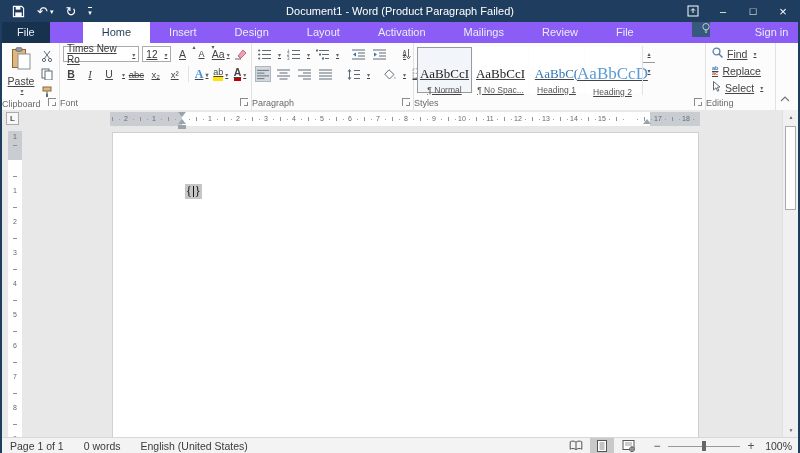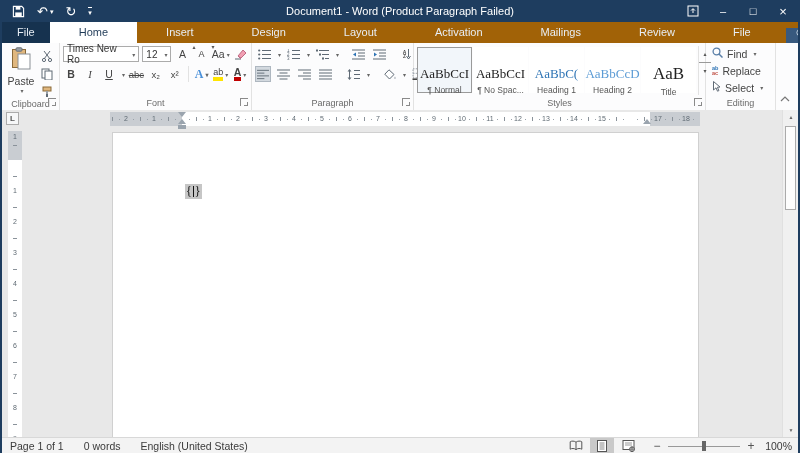--- a/index.html
+++ b/index.html
@@ -8,35 +8,35 @@
   
   .titlebar{position:absolute;left:0;top:0;right:0;height:22px;background:#1e3d5f;color:#fff;
             display:flex;align-items:center;font-size:11px;}
   .qat{display:flex;align-items:center;gap:12px;padding-left:10px;}
   .qat .qbtn{display:flex;align-items:center;color:#fff;font-size:13px;line-height:1;cursor:default;}
   .qat .mini-caret{font-size:7px;margin-left:2px;}
   .title-text{position:absolute;left:0;right:0;text-align:center;font-size:11px;color:#fff;pointer-events:none;}
   .winbtns{position:absolute;right:0;top:0;height:22px;display:flex;}
   .winbtn{width:30px;height:22px;display:flex;align-items:center;justify-content:center;font-size:11px;color:#fff;}
   
-  .tabrow{position:absolute;left:0;top:22px;right:0;height:21px;background:#a16207;display:flex;
-          align-items:flex-end;color:#e8eef5;font-size:11px;}
-  .tab{padding:0 29px;line-height:21px;white-space:nowrap;}
+  .tabrow{position:absolute;left:0;top:22px;right:0;height:21px;background:#8b5cf6;display:flex;
+          align-items:flex-start;color:#e8eef5;font-size:11px;gap:33px;}
+  .tab{padding:0 19px;line-height:21px;white-space:nowrap;}
   .tab.file{padding:0 15px;background:#16324f;}
   .tab.active{background:#fff;color:#1f3a57;}
   .tellme{flex:1;margin-left:6px;background:#38597e;color:#c3d0de;display:flex;align-items:center;
           gap:6px;padding:0 9px;white-space:nowrap;overflow:hidden;}
   .signin{padding:0 12px;line-height:21px;white-space:nowrap;}
   .share{background:#2c4d72;display:flex;align-items:center;gap:5px;padding:0 12px;white-space:nowrap;}
   
   .ribbon{position:absolute;left:0;top:43px;right:0;height:67px;background:#fcfcfd;border-bottom:1px solid #d4d4d4;
           display:flex;font-size:11px;color:#444;}
   .rgroup{position:relative;border-right:1px solid #e2e2e2;display:flex;flex-direction:column;box-sizing:border-box;}
-  .rg-content{flex:1;display:flex;padding:3px 3px 0 3px;}
-  .rg-label{height:15px;display:flex;align-items:center;justify-content:center;font-size:9px;color:#6a6a6a;position:relative;}
+  .rg-content{flex:1;display:flex;padding:3px 3px 0 3px;text-decoration:underline;}
+  .rg-label{height:15px;display:flex;align-items:center;font-size:9px;color:#6a6a6a;position:relative;}
   .dlauncher{position:absolute;right:3px;bottom:4px;width:7px;height:7px;border-left:1px solid #8a8a8a;border-top:1px solid #8a8a8a;}
   .dlauncher::after{content:"";position:absolute;right:0;bottom:0;width:3px;height:3px;
                     border-right:1px solid #8a8a8a;border-bottom:1px solid #8a8a8a;}
   .caret{font-size:6px;color:#666;margin-left:2px;}
   
   .g-clipboard{width:58px;}
   .paste-btn{display:flex;flex-direction:column;align-items:center;width:32px;padding-top:1px;}
   .paste-btn .plabel{font-size:10.5px;margin-top:2px;color:#444;}
   .clip-col{display:flex;flex-direction:column;justify-content:flex-start;gap:5px;padding-top:3px;margin-left:2px;}
   .mini-btn{width:15px;height:13px;display:flex;align-items:center;justify-content:center;}
@@ -473,24 +473,20 @@
               <span class="sprev" style="color: rgb(34, 34, 34);">AaBbCcI</span>
               <span class="sname">¶ No Spac...</span>
             </div>
             <div class="style-item">
               <span class="sprev" style="color: rgb(46, 116, 181);">AaBbC(</span>
               <span class="sname">Heading 1</span>
             </div>
             <div class="style-item">
               <span class="sprev" style="color: rgb(91, 155, 213);">AaBbCcD</span>
               <span class="sname">Heading 2</span>
-            </div>
-            <div class="style-item">
-              <span class="sprev" style="color: rgb(34, 34, 34);">AaB</span>
-              <span class="sname">Title</span>
             </div>
           </div>
         <div class="gal-scroll">
           <span class="gal-btn">▴</span>
           <span class="gal-btn more">▾</span>
         </div>
       </div>
       <div class="rg-label">
         <span>Styles</span>
         <span class="dlauncher"></span>

